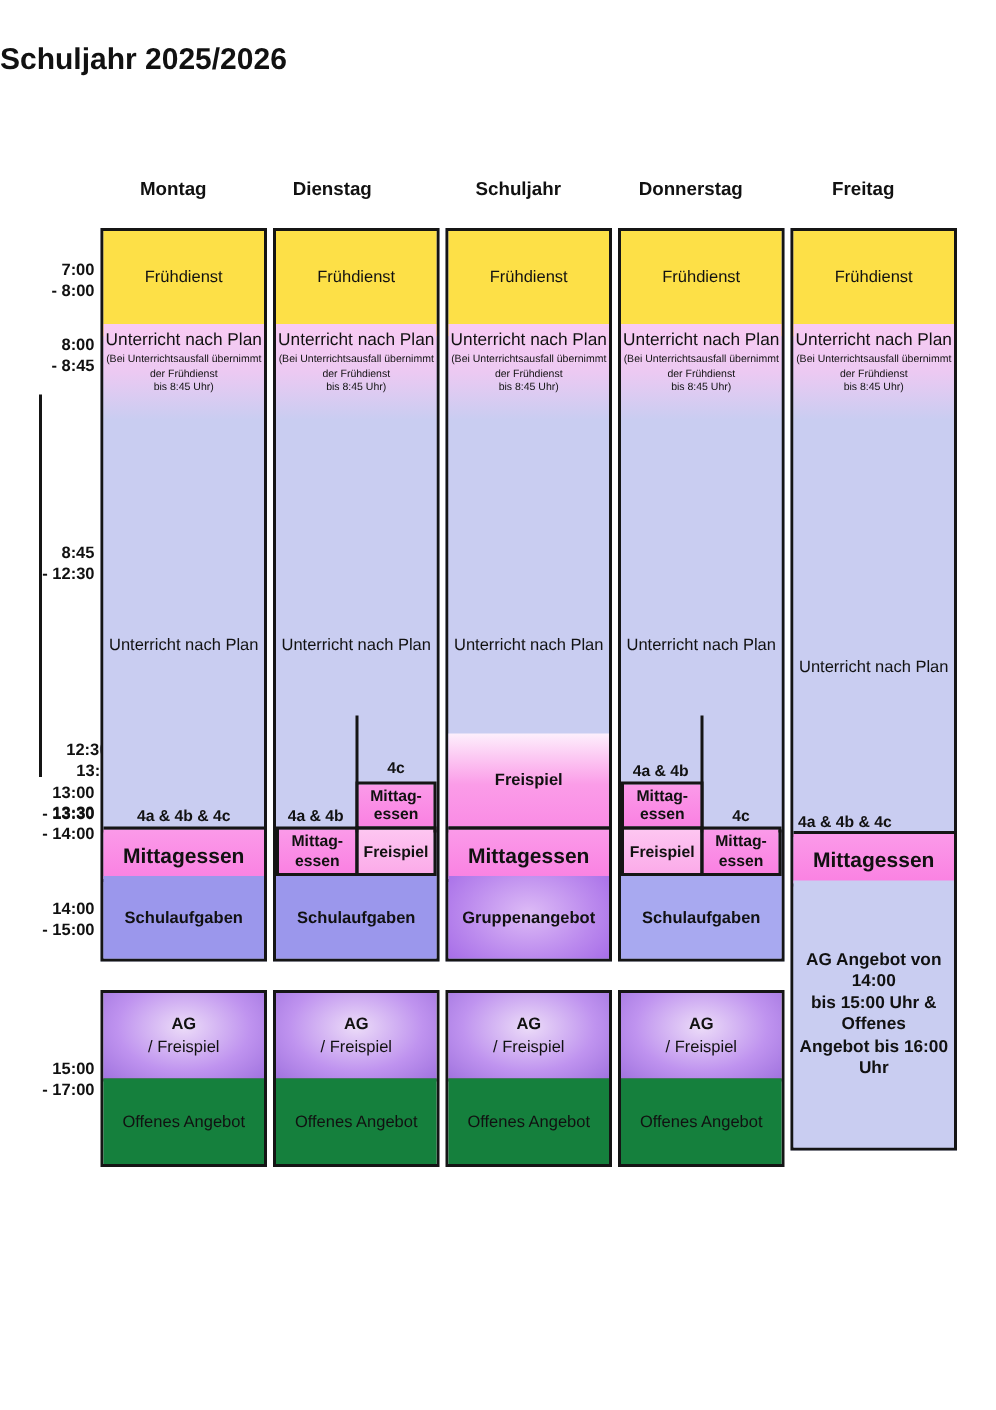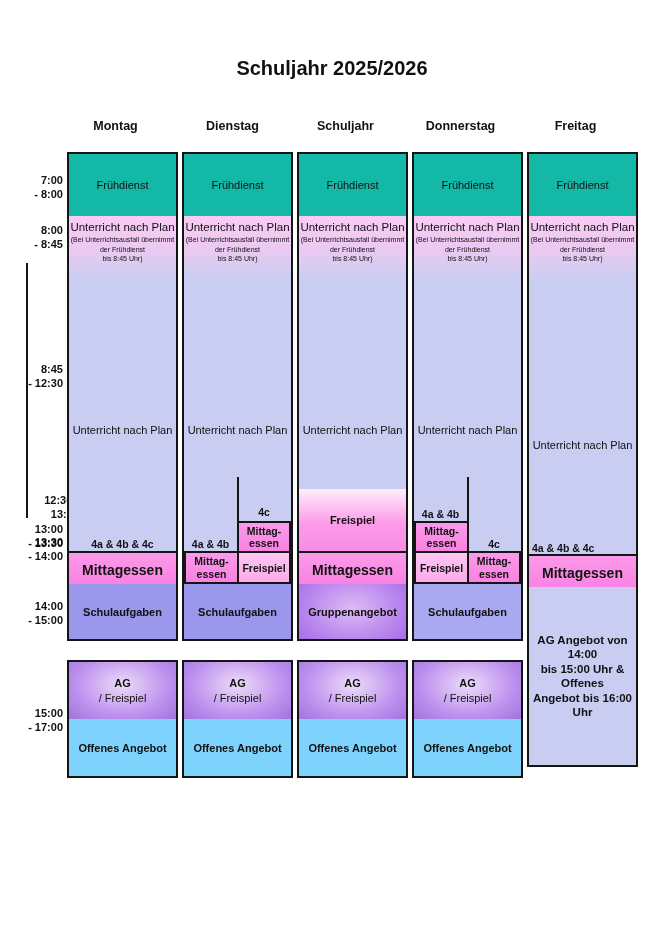--- a/index.html
+++ b/index.html
@@ -3,21 +3,21 @@
 <meta charset="utf-8">
 <style>
   html,body{margin:0;padding:0;background:#fff;}
   #page{position:relative;width:664px;height:940px;background:#ffffff;
         font-family:"Liberation Sans",sans-serif;color:#111;overflow:hidden;}
   .abs{position:absolute;box-sizing:border-box;}
   .ctr{display:flex;align-items:center;justify-content:center;text-align:center;}
   .col{position:absolute;box-sizing:border-box;border:2px solid #151515;background:#c9cdf1;}
   .colB{position:absolute;box-sizing:border-box;border:2px solid #151515;background:transparent;}
   .fd{position:absolute;left:0;right:0;top:0;height:62px;border-bottom:8px solid #a16207;
-      background:#14b8a6;font-size:11px;}
+      background:#fde047;font-size:11px;}
   .main{position:absolute;left:0;right:0;border-bottom:2px solid #151515;
         background:linear-gradient(180deg,#f9cbf3 0px,#ecc9f2 32px,#c9cdf1 64px);}
   .uhead{padding-top:4px;text-align:center;}
   .u1{font-size:11.5px;line-height:15px;}
   .un{font-size:7px;line-height:9.5px;white-space:nowrap;}
   .ucenter{position:absolute;left:0;right:0;text-align:center;font-size:11px;}
   .grp{position:absolute;font-weight:bold;font-size:10.5px;text-align:center;}
   .mitt{position:absolute;border-top:2px solid #151515;border-bottom:2px solid #151515;
         background:linear-gradient(180deg,#fb9ae9 0%,#fa81e2 100%);
         font-weight:bold;font-size:14px;}
@@ -25,35 +25,35 @@
          background:linear-gradient(180deg,#fb9ae9 0%,#fa81e2 100%);
          font-weight:bold;font-size:10.5px;line-height:12.5px;
          display:flex;flex-direction:column;align-items:center;justify-content:center;text-align:center;}
   .freiS{position:absolute;box-sizing:border-box;border:2px solid #151515;
          background:linear-gradient(180deg,#fdc6f1 0%,#fbabe9 100%);
          font-weight:bold;font-size:10.5px;}
   .schul{position:absolute;left:0;right:0;background:#9b97ec;font-weight:bold;font-size:11px;}
   .agcell{position:absolute;left:0;right:0;top:0;height:57px;border-bottom:2px solid #151515;
           background:radial-gradient(ellipse 75% 95% at 50% 40%,#ecdcf8 0%,#bf93ef 55%,#9a6cdb 100%);
           font-size:11px;line-height:15px;}
-  .offen{position:absolute;left:0;right:0;top:57px;bottom:0;background:#7dd3fc;font-size:11px;font-weight:bold;}
+  .offen{position:absolute;left:0;right:0;top:57px;bottom:0;background:#15803d;font-size:11px;}
   .divider{position:absolute;width:2px;background:#151515;}
   .tlabel{position:absolute;width:63px;left:0;text-align:right;font-weight:bold;
           font-size:11px;line-height:14px;}
   .dayh{position:absolute;top:119px;width:111px;text-align:center;font-weight:bold;font-size:12.5px;}
 </style>
 </head>
 <body>
 
 <div id="page">
 
-  <div class="abs" style="left:0;right:0;top:29px;text-align:center;font-weight:bold;font-size:20px;margin-top:28px;">Schuljahr 2025/2026</div>
+  <div class="abs" style="left:0;right:0;top:29px;font-weight:bold;font-size:20px;">Schuljahr 2025/2026</div>
 
   <div class="dayh" style="left:60px;">Montag</div>
-  <div class="dayh" style="left:177px;">Dienstag</div>
+  <div class="dayh" style="left:166px;">Dienstag</div>
   <div class="dayh" style="left:290px;">Schuljahr</div>
   <div class="dayh" style="left:405px;">Donnerstag</div>
   <div class="dayh" style="left:520px;">Freitag</div>
 
   <div class="tlabel" style="top:173px;">
     <div>7:00</div>
       <div>- 8:00</div>
     </div>
   <div class="tlabel" style="top:223px;">
     <div>8:00</div>

